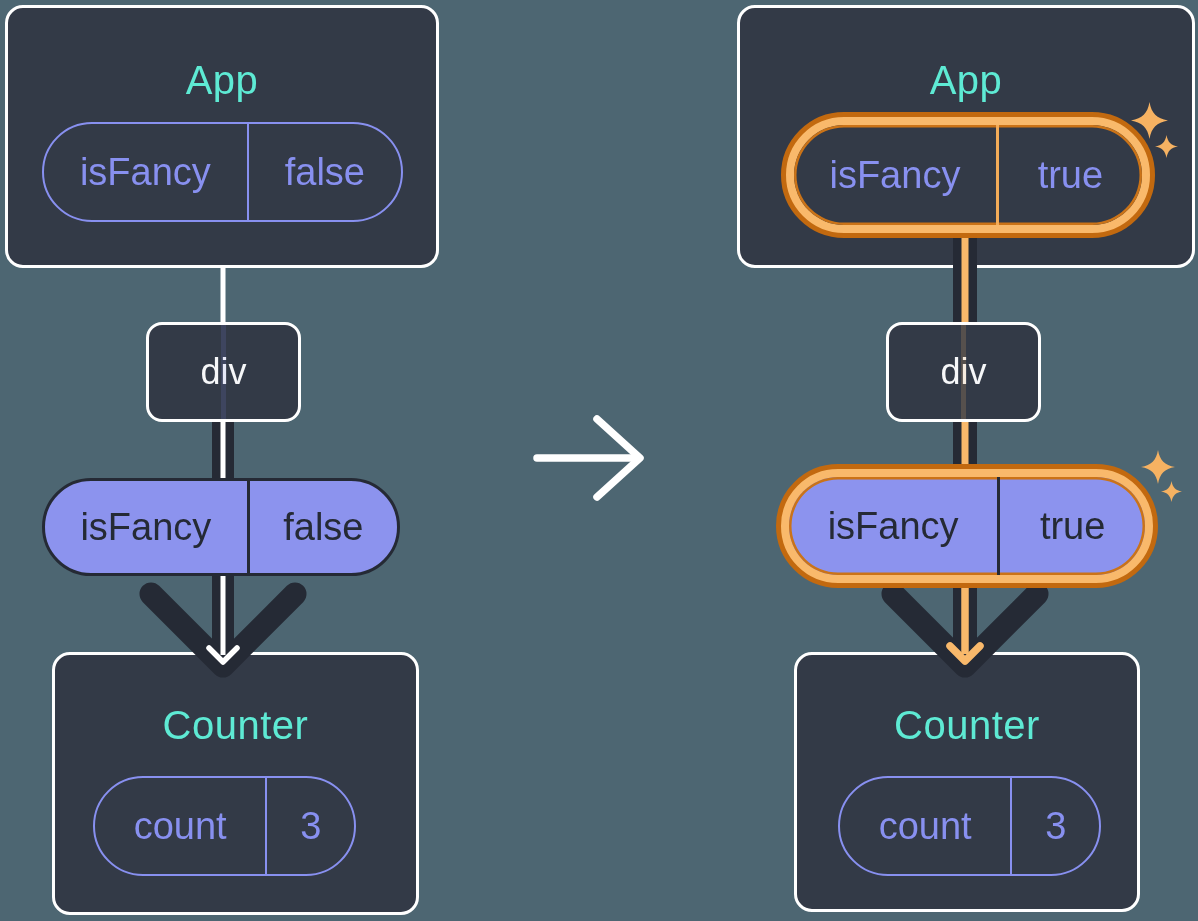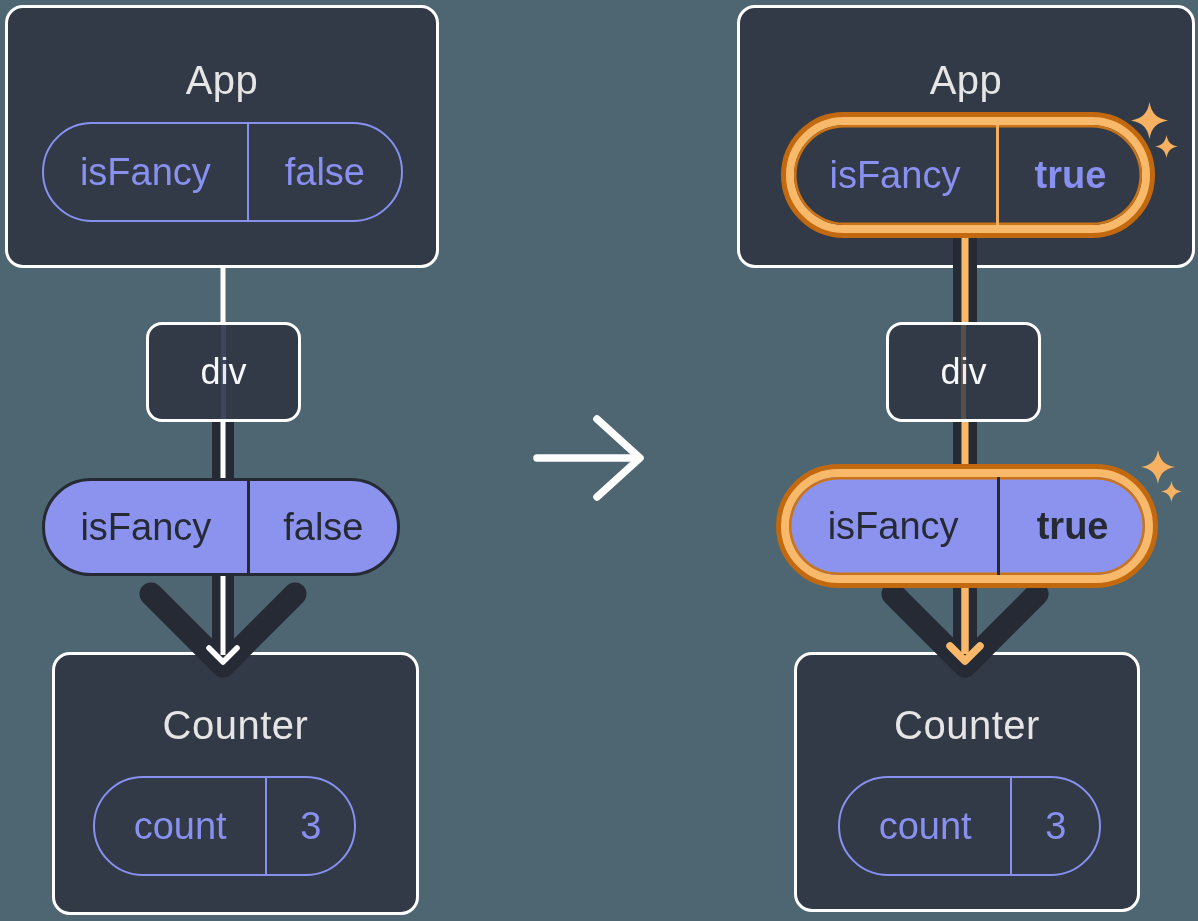--- a/index.html
+++ b/index.html
@@ -7,21 +7,21 @@
     position:relative;width:1198px;height:921px;overflow:hidden;
     background:#4D6672;
     font-family:"Liberation Sans",sans-serif;
   }
   .card{
     position:absolute;box-sizing:border-box;
     background:#333A47;border:3px solid #FFFFFF;border-radius:18px;
   }
   .card-title{
     position:absolute;left:0;width:100%;text-align:center;
-    color:#e5e5e5;font-size:40px;line-height:1;letter-spacing:0.5px;
+    color:#5eead4;font-size:40px;line-height:1;letter-spacing:0.5px;
   }
   .small-card{
     position:absolute;box-sizing:border-box;
     background:#333A47;border:3px solid #FFFFFF;border-radius:16px;
     display:flex;align-items:center;justify-content:center;
     color:#F6F7F9;font-size:36px;
   }
   .thru-line{position:absolute;top:0;bottom:0;width:5px;left:50%;margin-left:-2.5px;}
   .thru-purple{background:rgba(136,144,240,0.14);}
   .thru-orange{background:rgba(249,185,107,0.18);}
@@ -40,21 +40,21 @@
   }
   .ring-inner{
     flex:1;display:flex;border-radius:54px;overflow:hidden;
     box-shadow:inset 0 0 0 2.5px #CB7317;font-size:38px;
   }
   .ring-inner .seg{display:flex;align-items:center;justify-content:center;box-sizing:border-box;}
   .ring-dark{background:#333A47;color:#8890F0;}
   .ring-dark .seg-b{border-left:3px solid #F3AC58;}
   .ring-purple{background:#8C93EE;color:#252A35;}
   .ring-purple .seg-b{border-left:3px solid #252A35;}
-  .bold{font-weight:bold;}
+  .bold{font-weight:normal;}
   .overlay{position:absolute;left:0;top:0;pointer-events:none;}
   .sparkle{position:absolute;}
   .sparkle path{fill:#F6B262;}
 </style>
 </head>
 <body>
 
 <div class="stage">
 
   <div class="card" style="left:5px;top:5px;width:434px;height:263px;">

